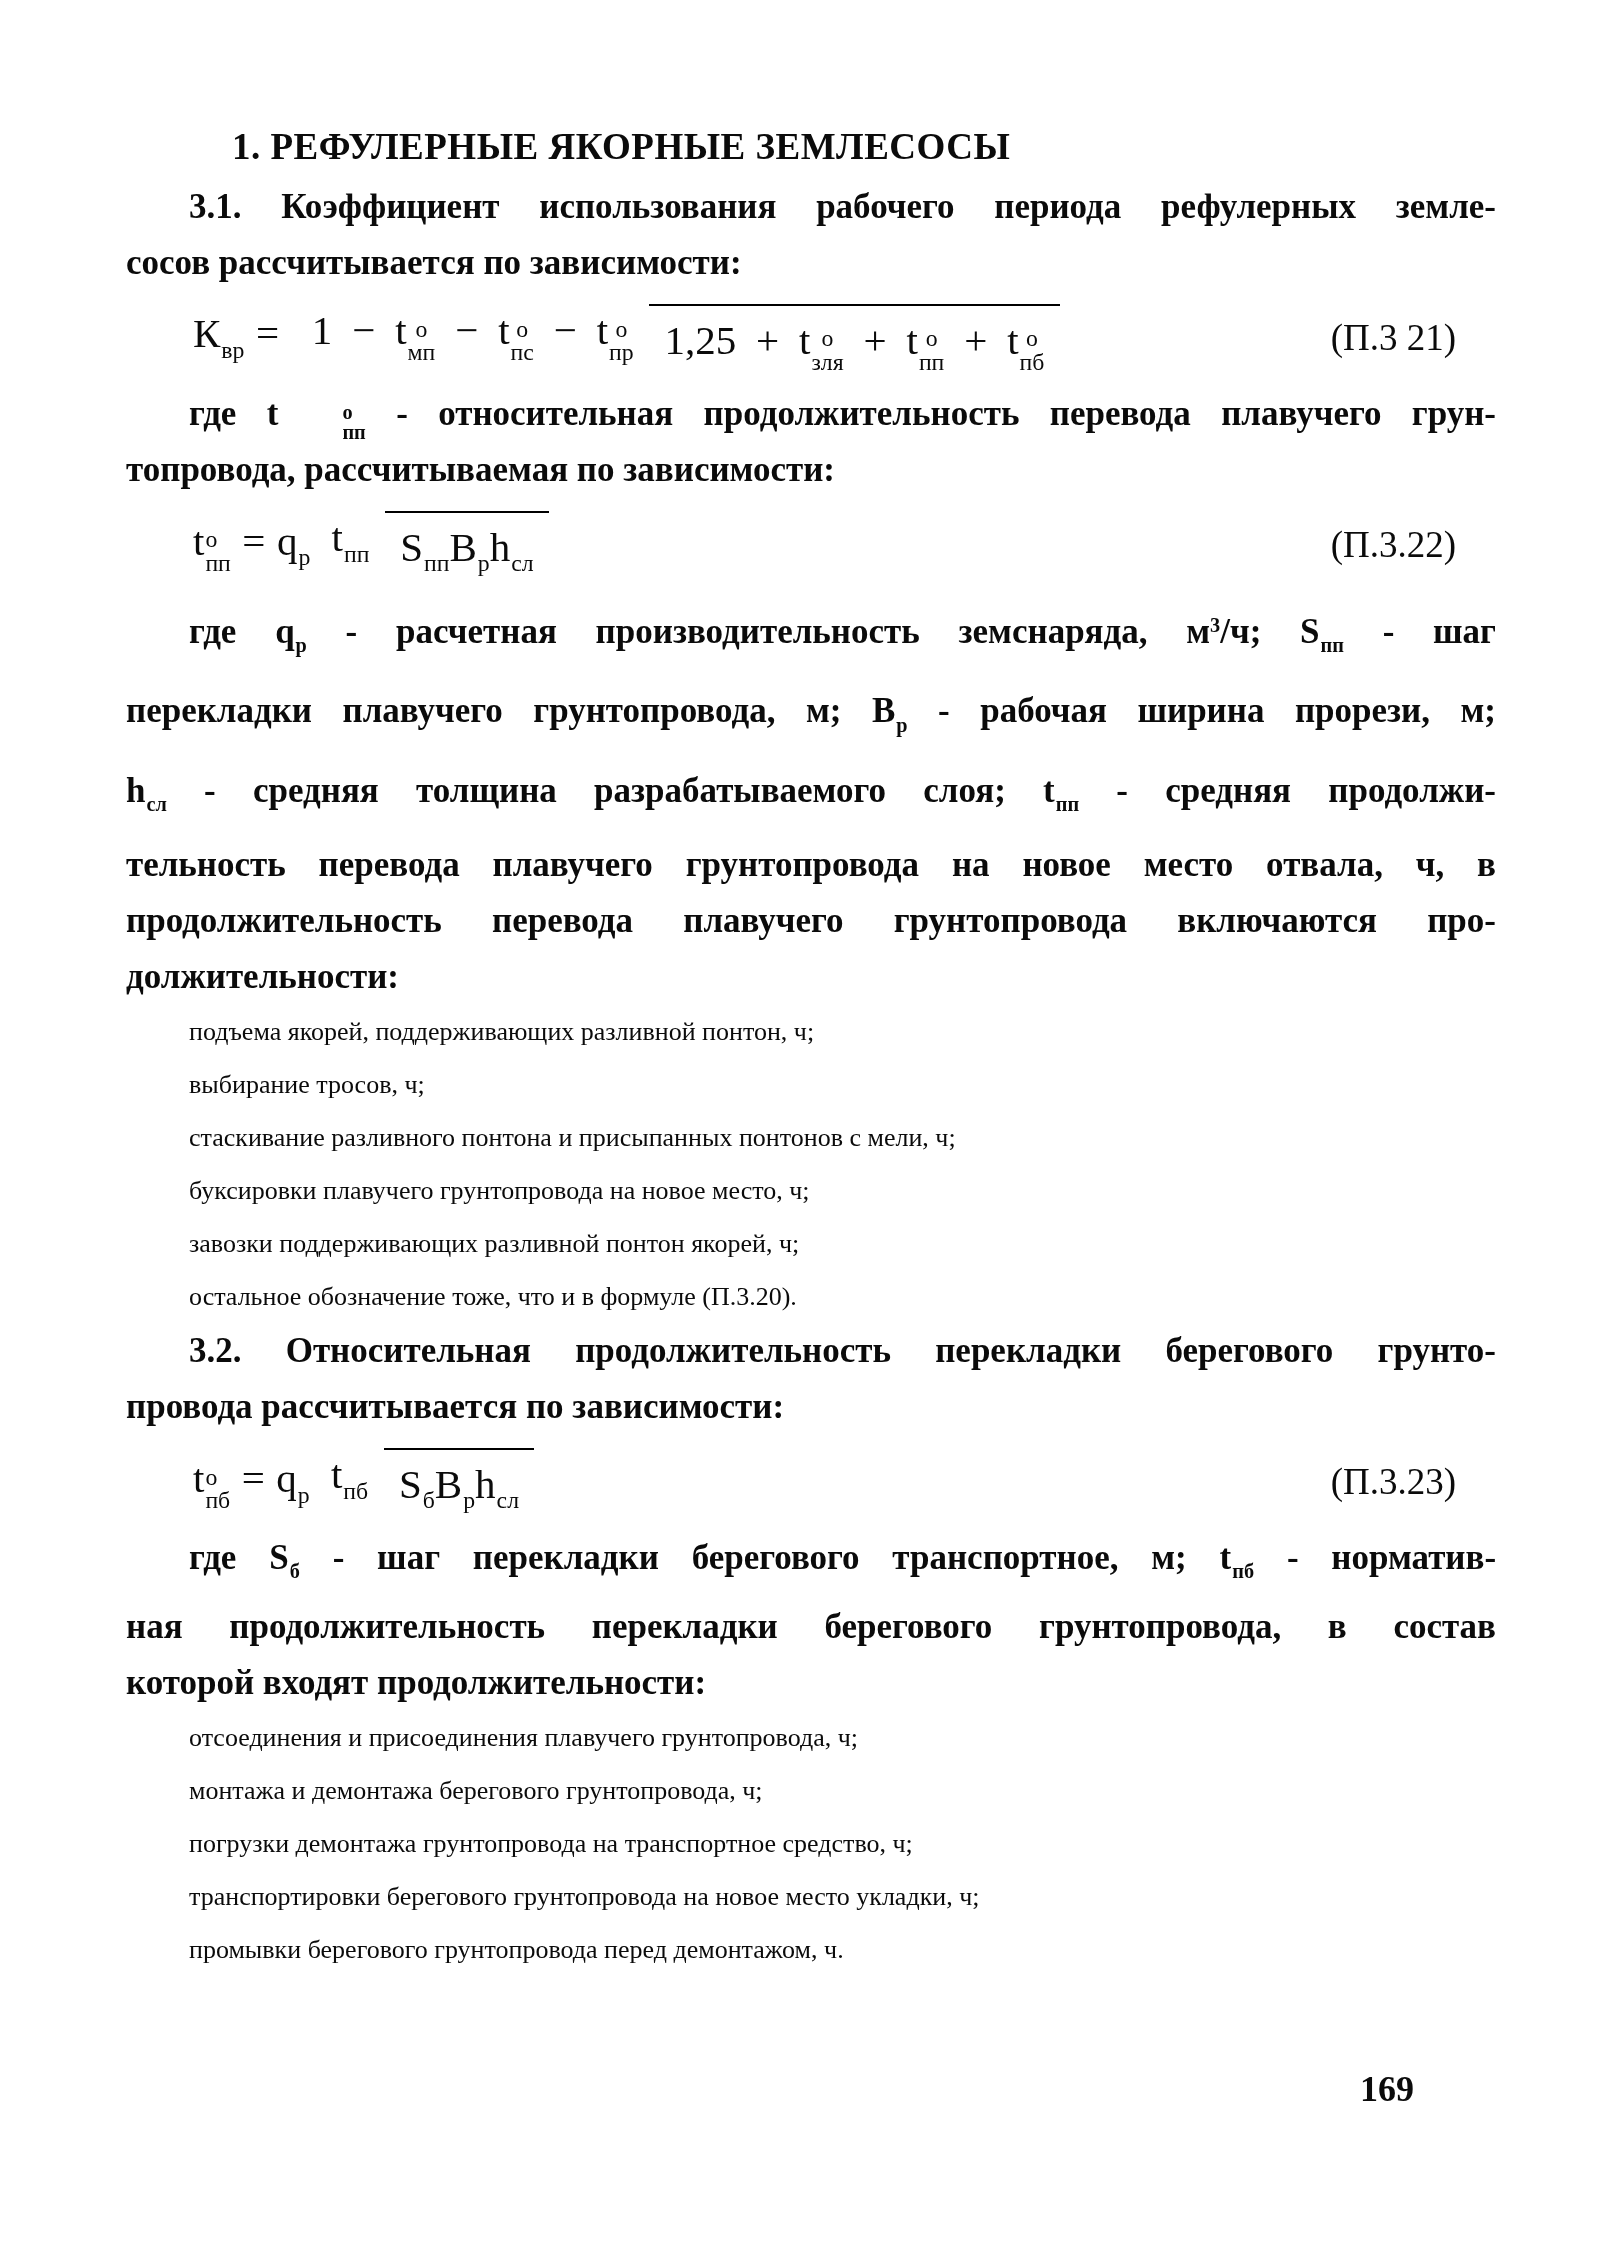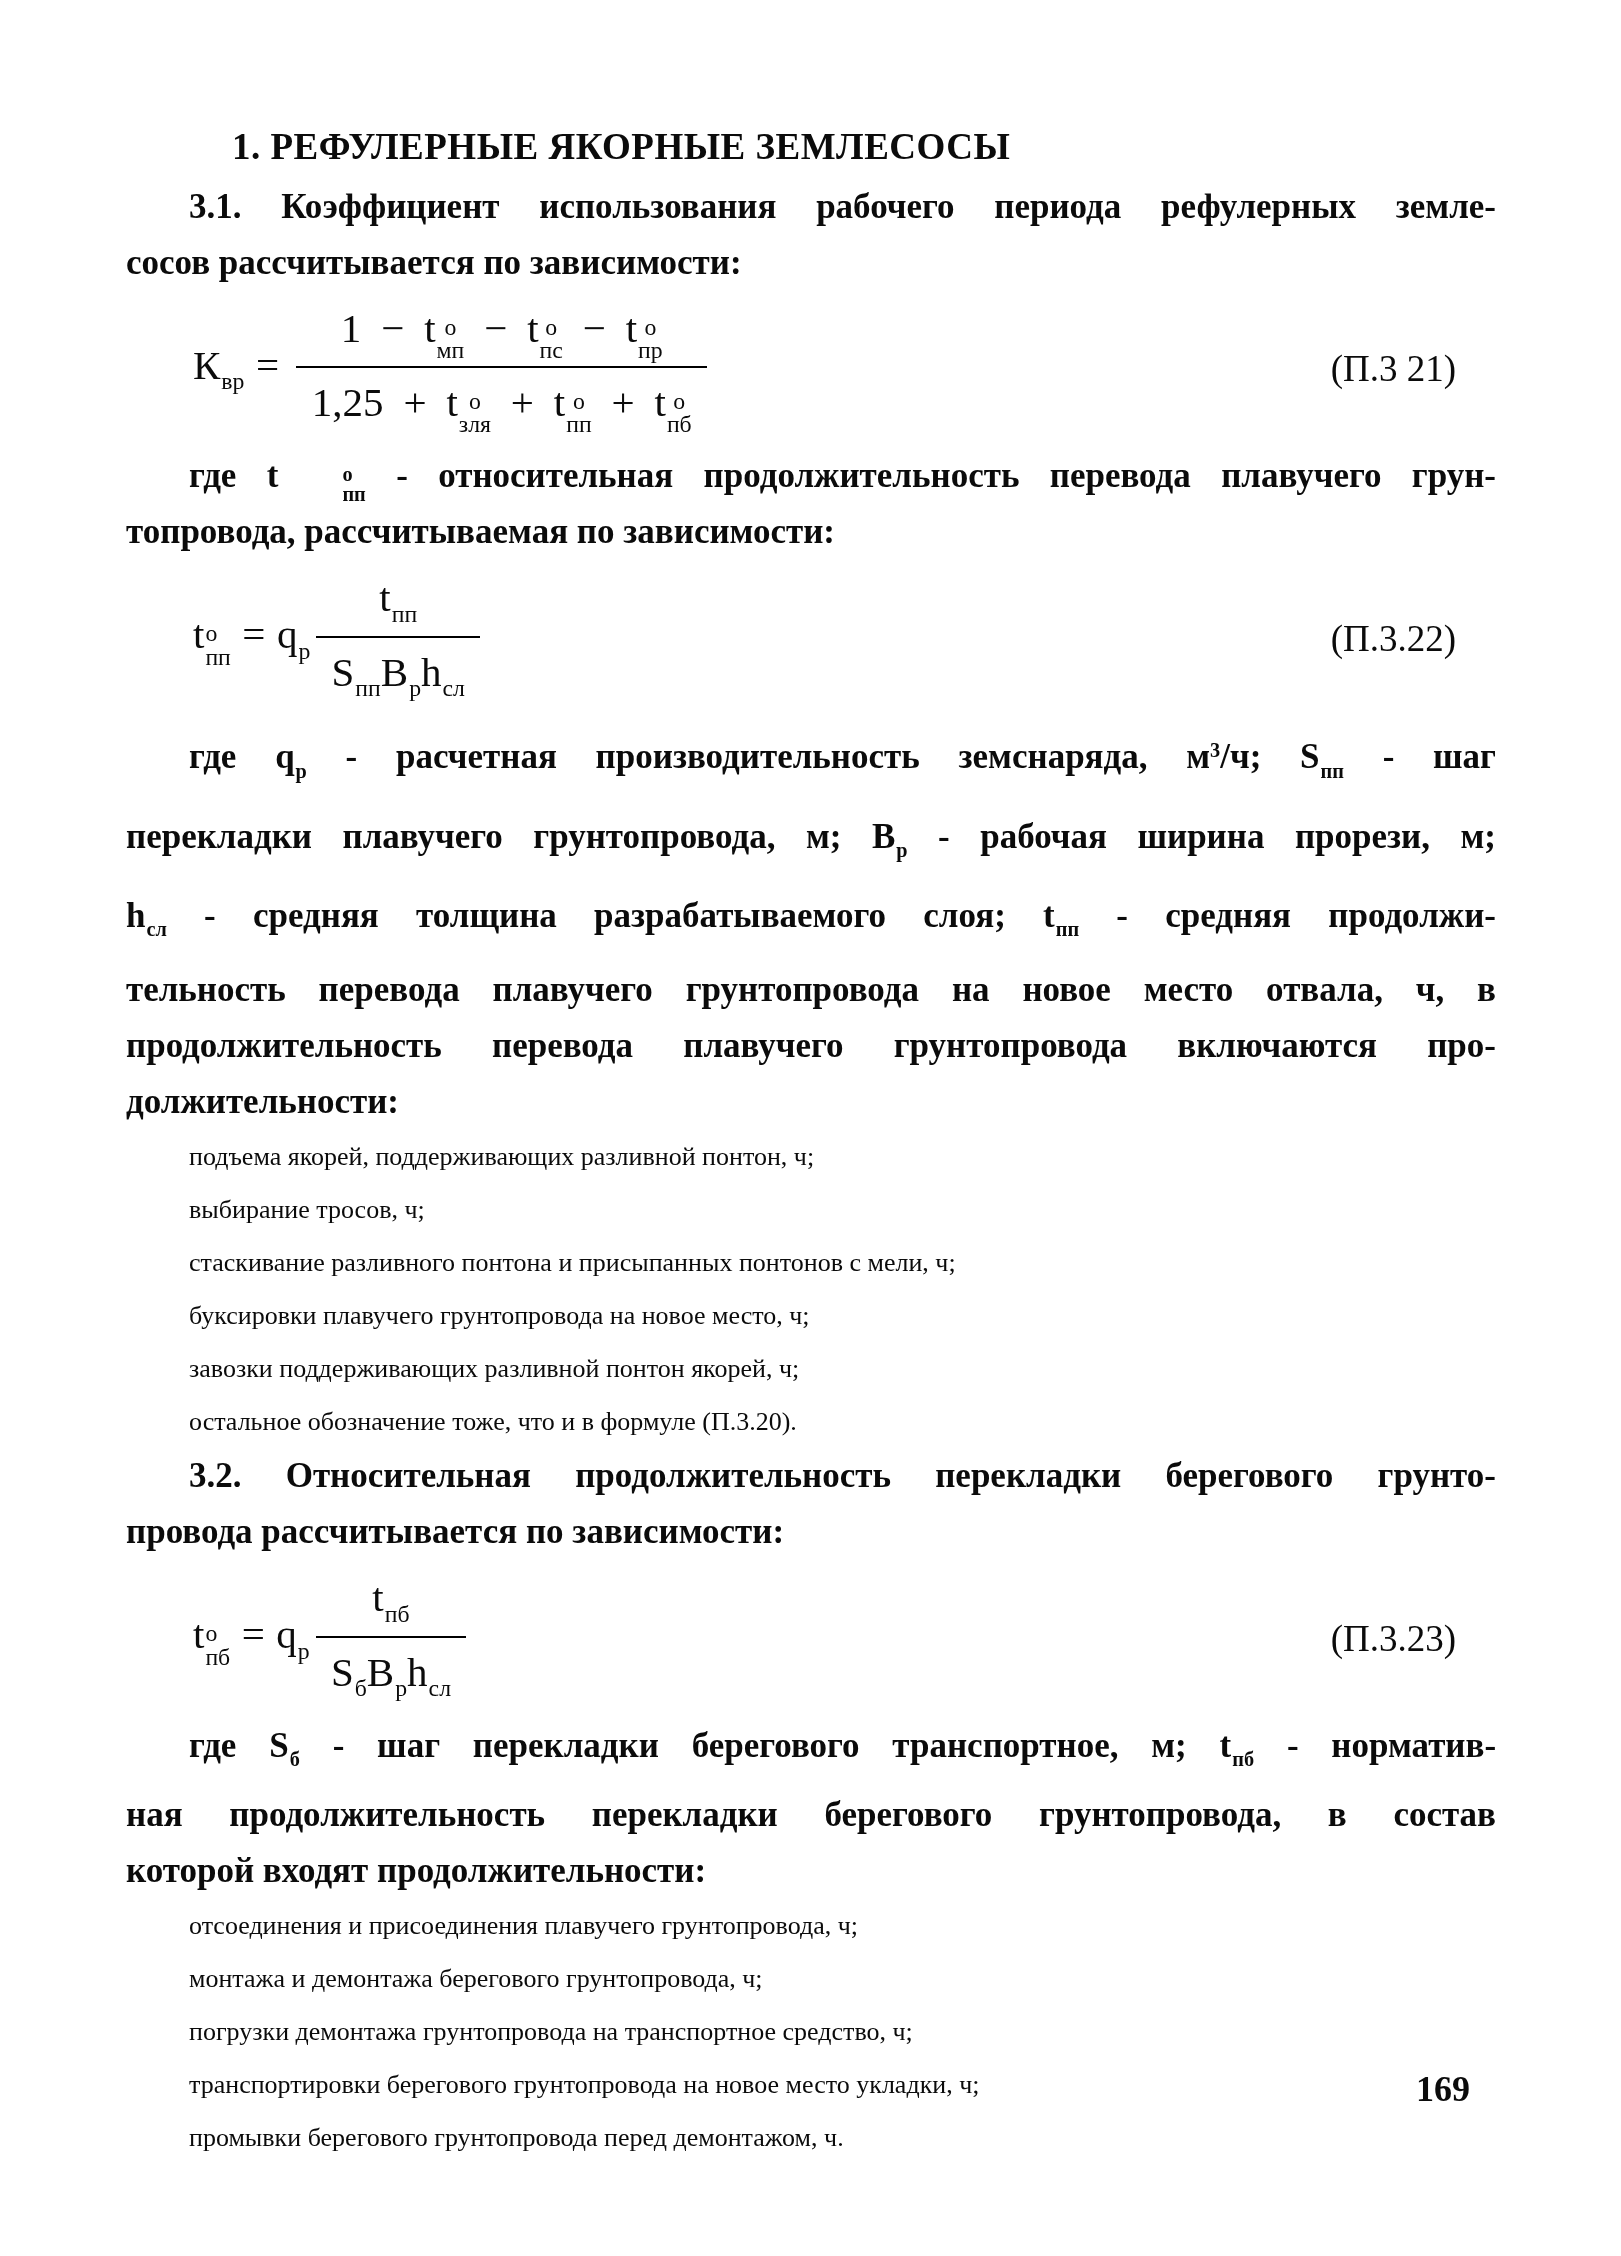--- a/index.html
+++ b/index.html
@@ -39,28 +39,28 @@
   sup.msup { font-size:0.58em; vertical-align:0.55em; }
 
   
   .formula {
     display:flex; align-items:center;
     font-size:41px;
     margin:13.4px 0 15.4px 67px;
   }
   .f-lhs { white-space:nowrap; line-height:1.2; }
   .f-op { padding:0 11.5px; }
-  .frac { display:inline-flex; flex-direction:column; align-items:center; margin:0 5.8px; }
+  .frac { display:inline-flex; flex-direction:row; align-items:center; margin:0 5.8px; }
   .frac .num { white-space:nowrap; text-align:center; word-spacing:9.6px; line-height:1.2; padding:0 15.4px 7.7px; }
   .frac .den { white-space:nowrap; text-align:center; word-spacing:9.6px; line-height:1.2; padding:9.6px 15.4px 0; border-top:2.9px solid #000; }
   .f-label { margin-left:auto; margin-right:40px; font-size:37px; white-space:nowrap; }
 
   .page-number {
     position:absolute;
-    left:1416px; top:2068px;
+    left:1360px; top:2068px;
     font-size:36px; font-weight:700;
   }
 </style>
 </head>
 <body>
 
 <div class="page">
 
   <div class="doc-title">1. РЕФУЛЕРНЫЕ ЯКОРНЫЕ ЗЕМЛЕСОСЫ</div>
 

